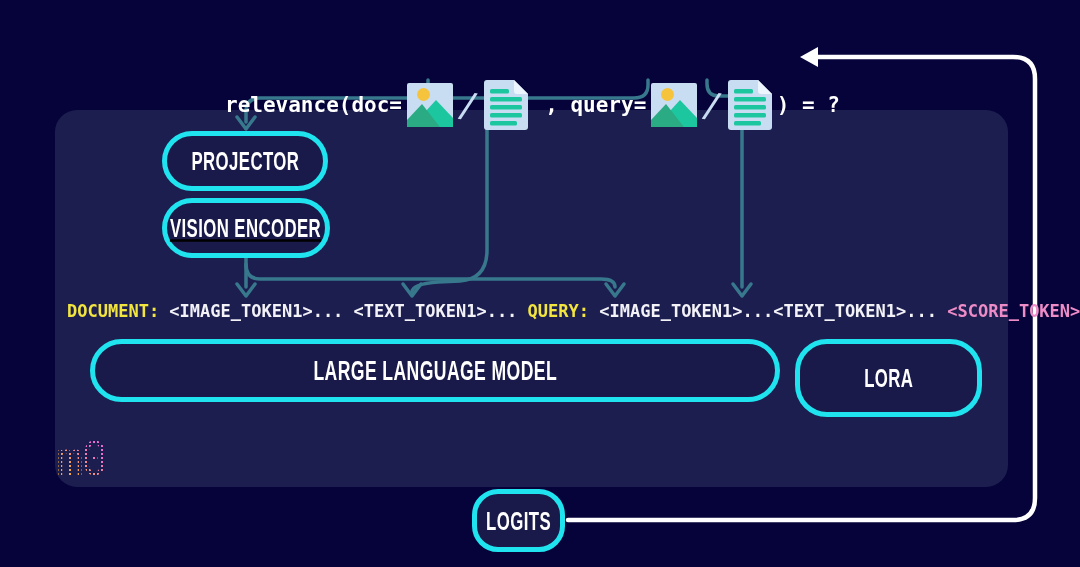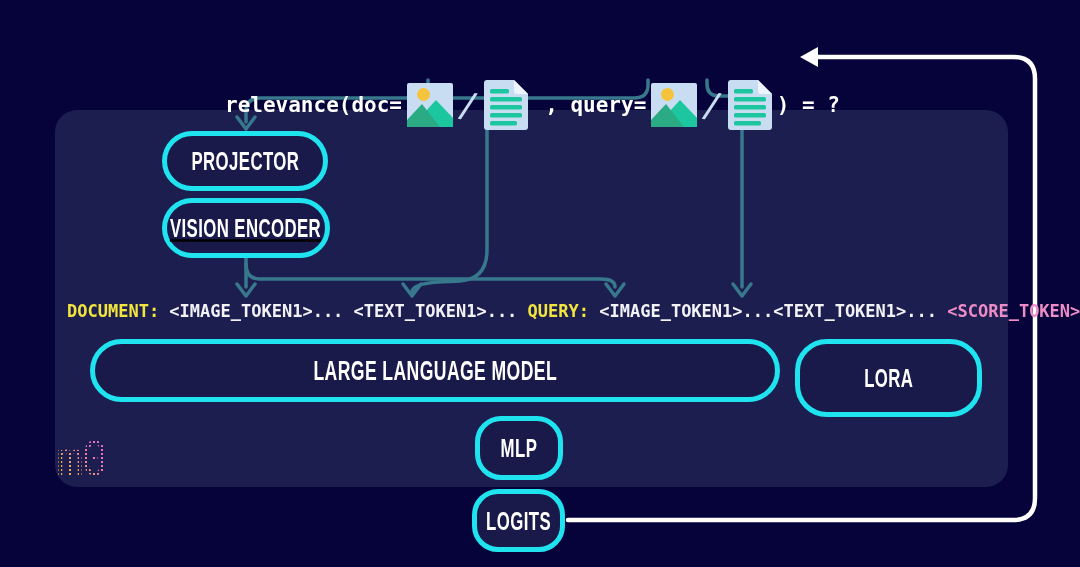--- a/index.html
+++ b/index.html
@@ -154,23 +154,20 @@
   </div>
   <div class="pill" id="pill-vision">
     <span class="pill-label">VISION ENCODER</span>
   </div>
   <div class="pill" id="pill-llm">
     <span class="pill-label">LARGE LANGUAGE MODEL</span>
   </div>
   <div class="pill" id="pill-lora">
     <span class="pill-label">LORA</span>
   </div>
-  <div class="pill" id="pill-mlp">
-    <span class="pill-label">MLP</span>
-  </div>
   <div class="pill" id="pill-logits">
     <span class="pill-label">LOGITS</span>
   </div>
 
   <div class="tokens"><span class="tok-label">DOCUMENT:</span><span class="tok-plain"> &lt;IMAGE_TOKEN1&gt;... &lt;TEXT_TOKEN1&gt;... </span><span class="tok-label">QUERY:</span><span class="tok-plain"> &lt;IMAGE_TOKEN1&gt;...&lt;TEXT_TOKEN1&gt;... </span><span class="tok-score">&lt;SCORE_TOKEN&gt;</span></div>
 
   <div class="logo">m0</div>
 
 </div>
 

